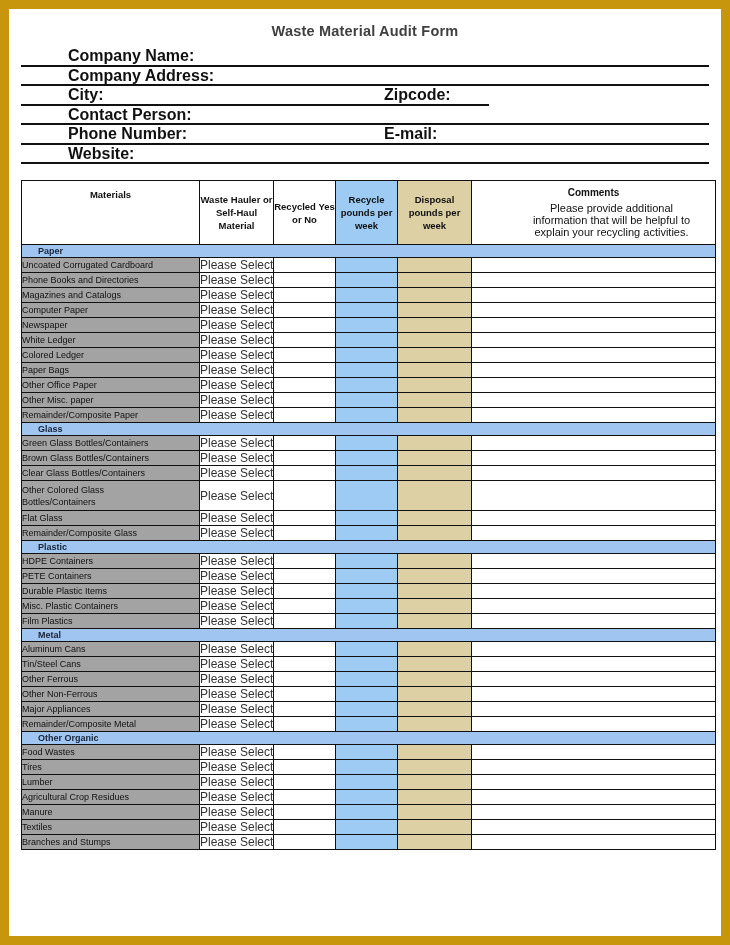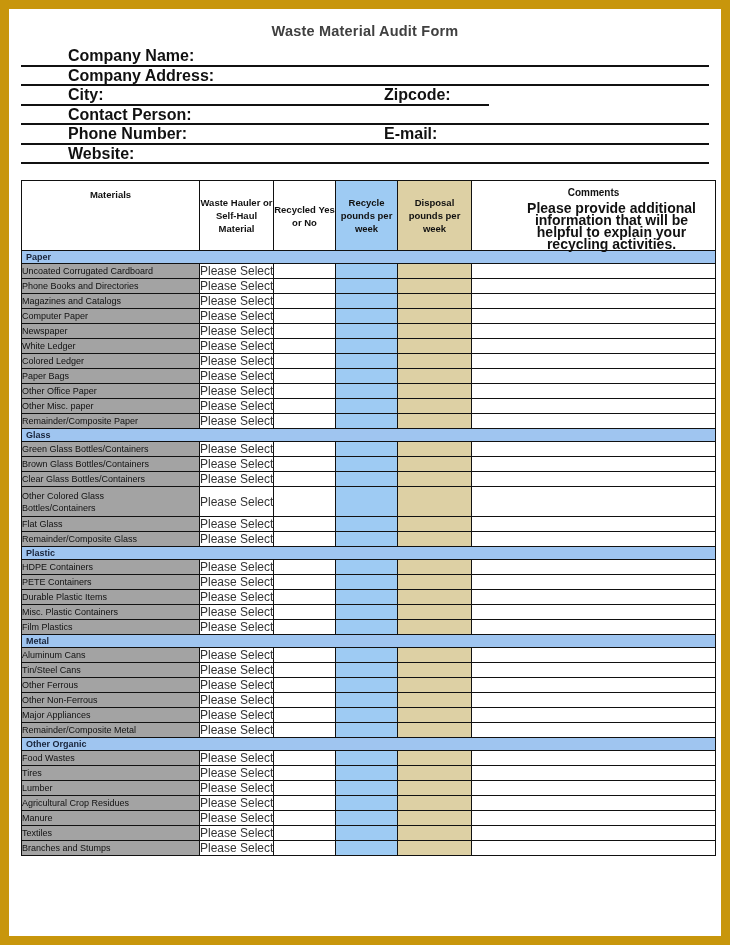--- a/index.html
+++ b/index.html
@@ -95,41 +95,42 @@
     background: #ffffff;
     padding: 3px 2px;
     vertical-align: middle;
   }
   thead th.materials-head { vertical-align: top; padding-top: 7px; }
   thead th.recycle-head  { background: #9ecbf3; }
   thead th.disposal-head { background: #ddd0a4; }
   thead th.comments-head { vertical-align: top; padding-top: 5px; }
   .comments-title { font-weight: bold; font-size: 10px; display:block; margin-bottom: 3px;}
   .comments-sub {
-    font-weight: bold;
-    font-size: 14px;
+    font-weight: normal;
+    font-size: 11px;
     line-height: 12px;
     display: block;
     padding: 0 14px;
     margin-left: 36px;
   }
 
   
   tr.section-row td {
     background: #9fc5f0;
     height: 13px;
     border-top: 1.6px solid #111;
     border-bottom: 1.6px solid #111;
   }
   .section-label {
     font-size: 9px;
     font-weight: bold;
     color: #18243a;
     padding-left: 4px;
     line-height: 12px;
+    margin-left: 12px;
   }
 
   
   tr.data-row td { height: 15px; }
   tr.data-row.tall td { height: 30px; }
   td.mat {
     font-size: 9px;
     padding-left: 4px;
     line-height: 12px;
     color: #111;

